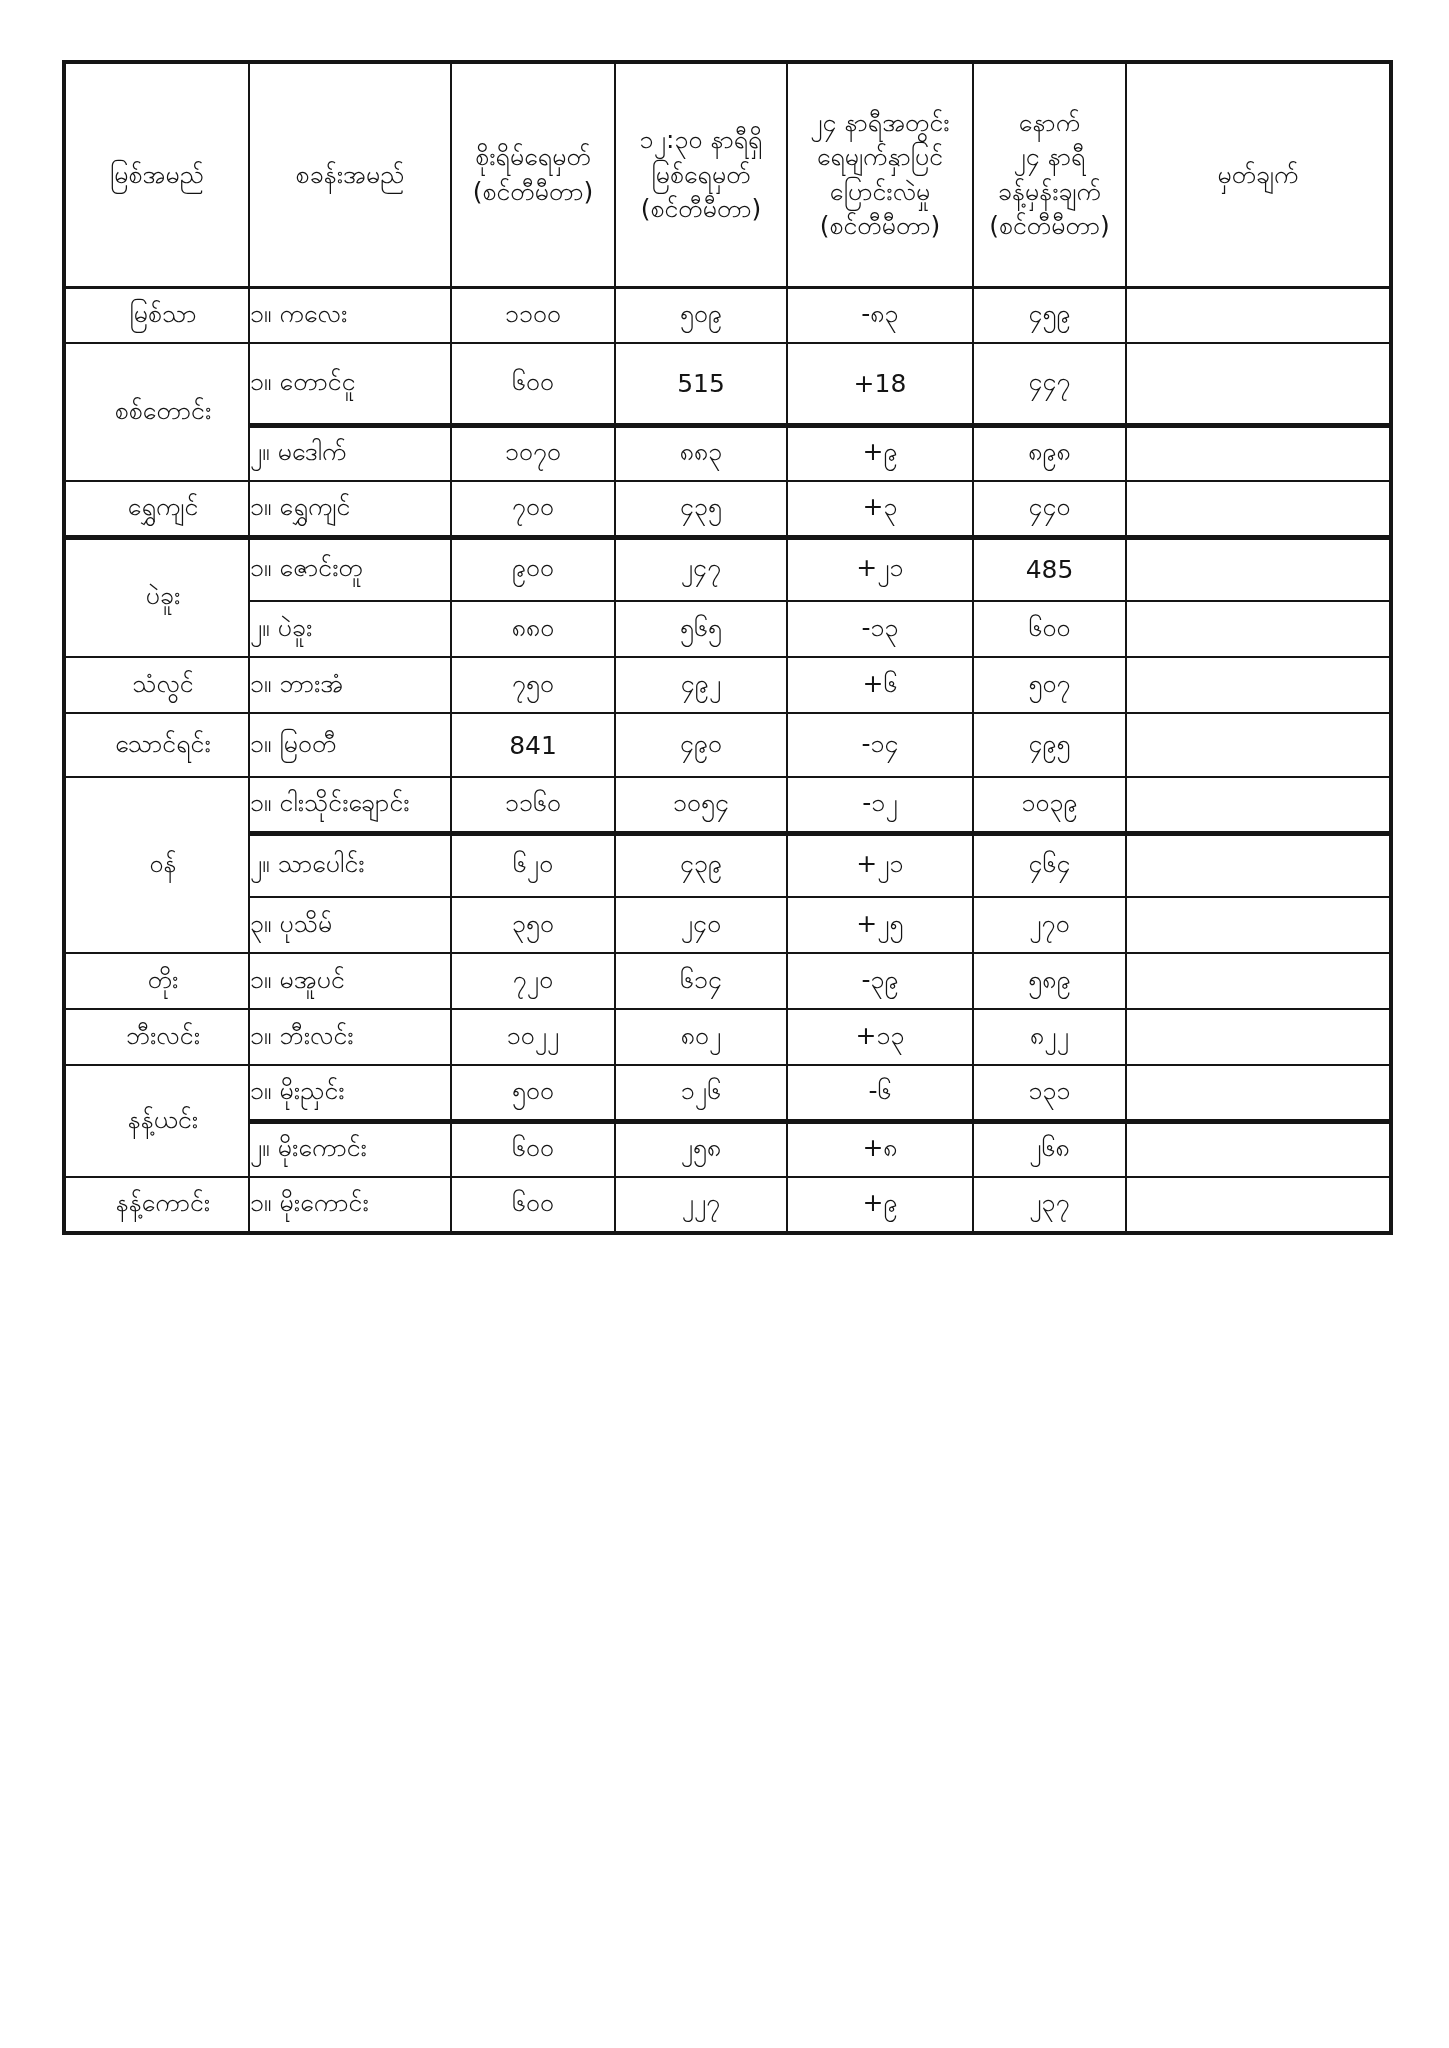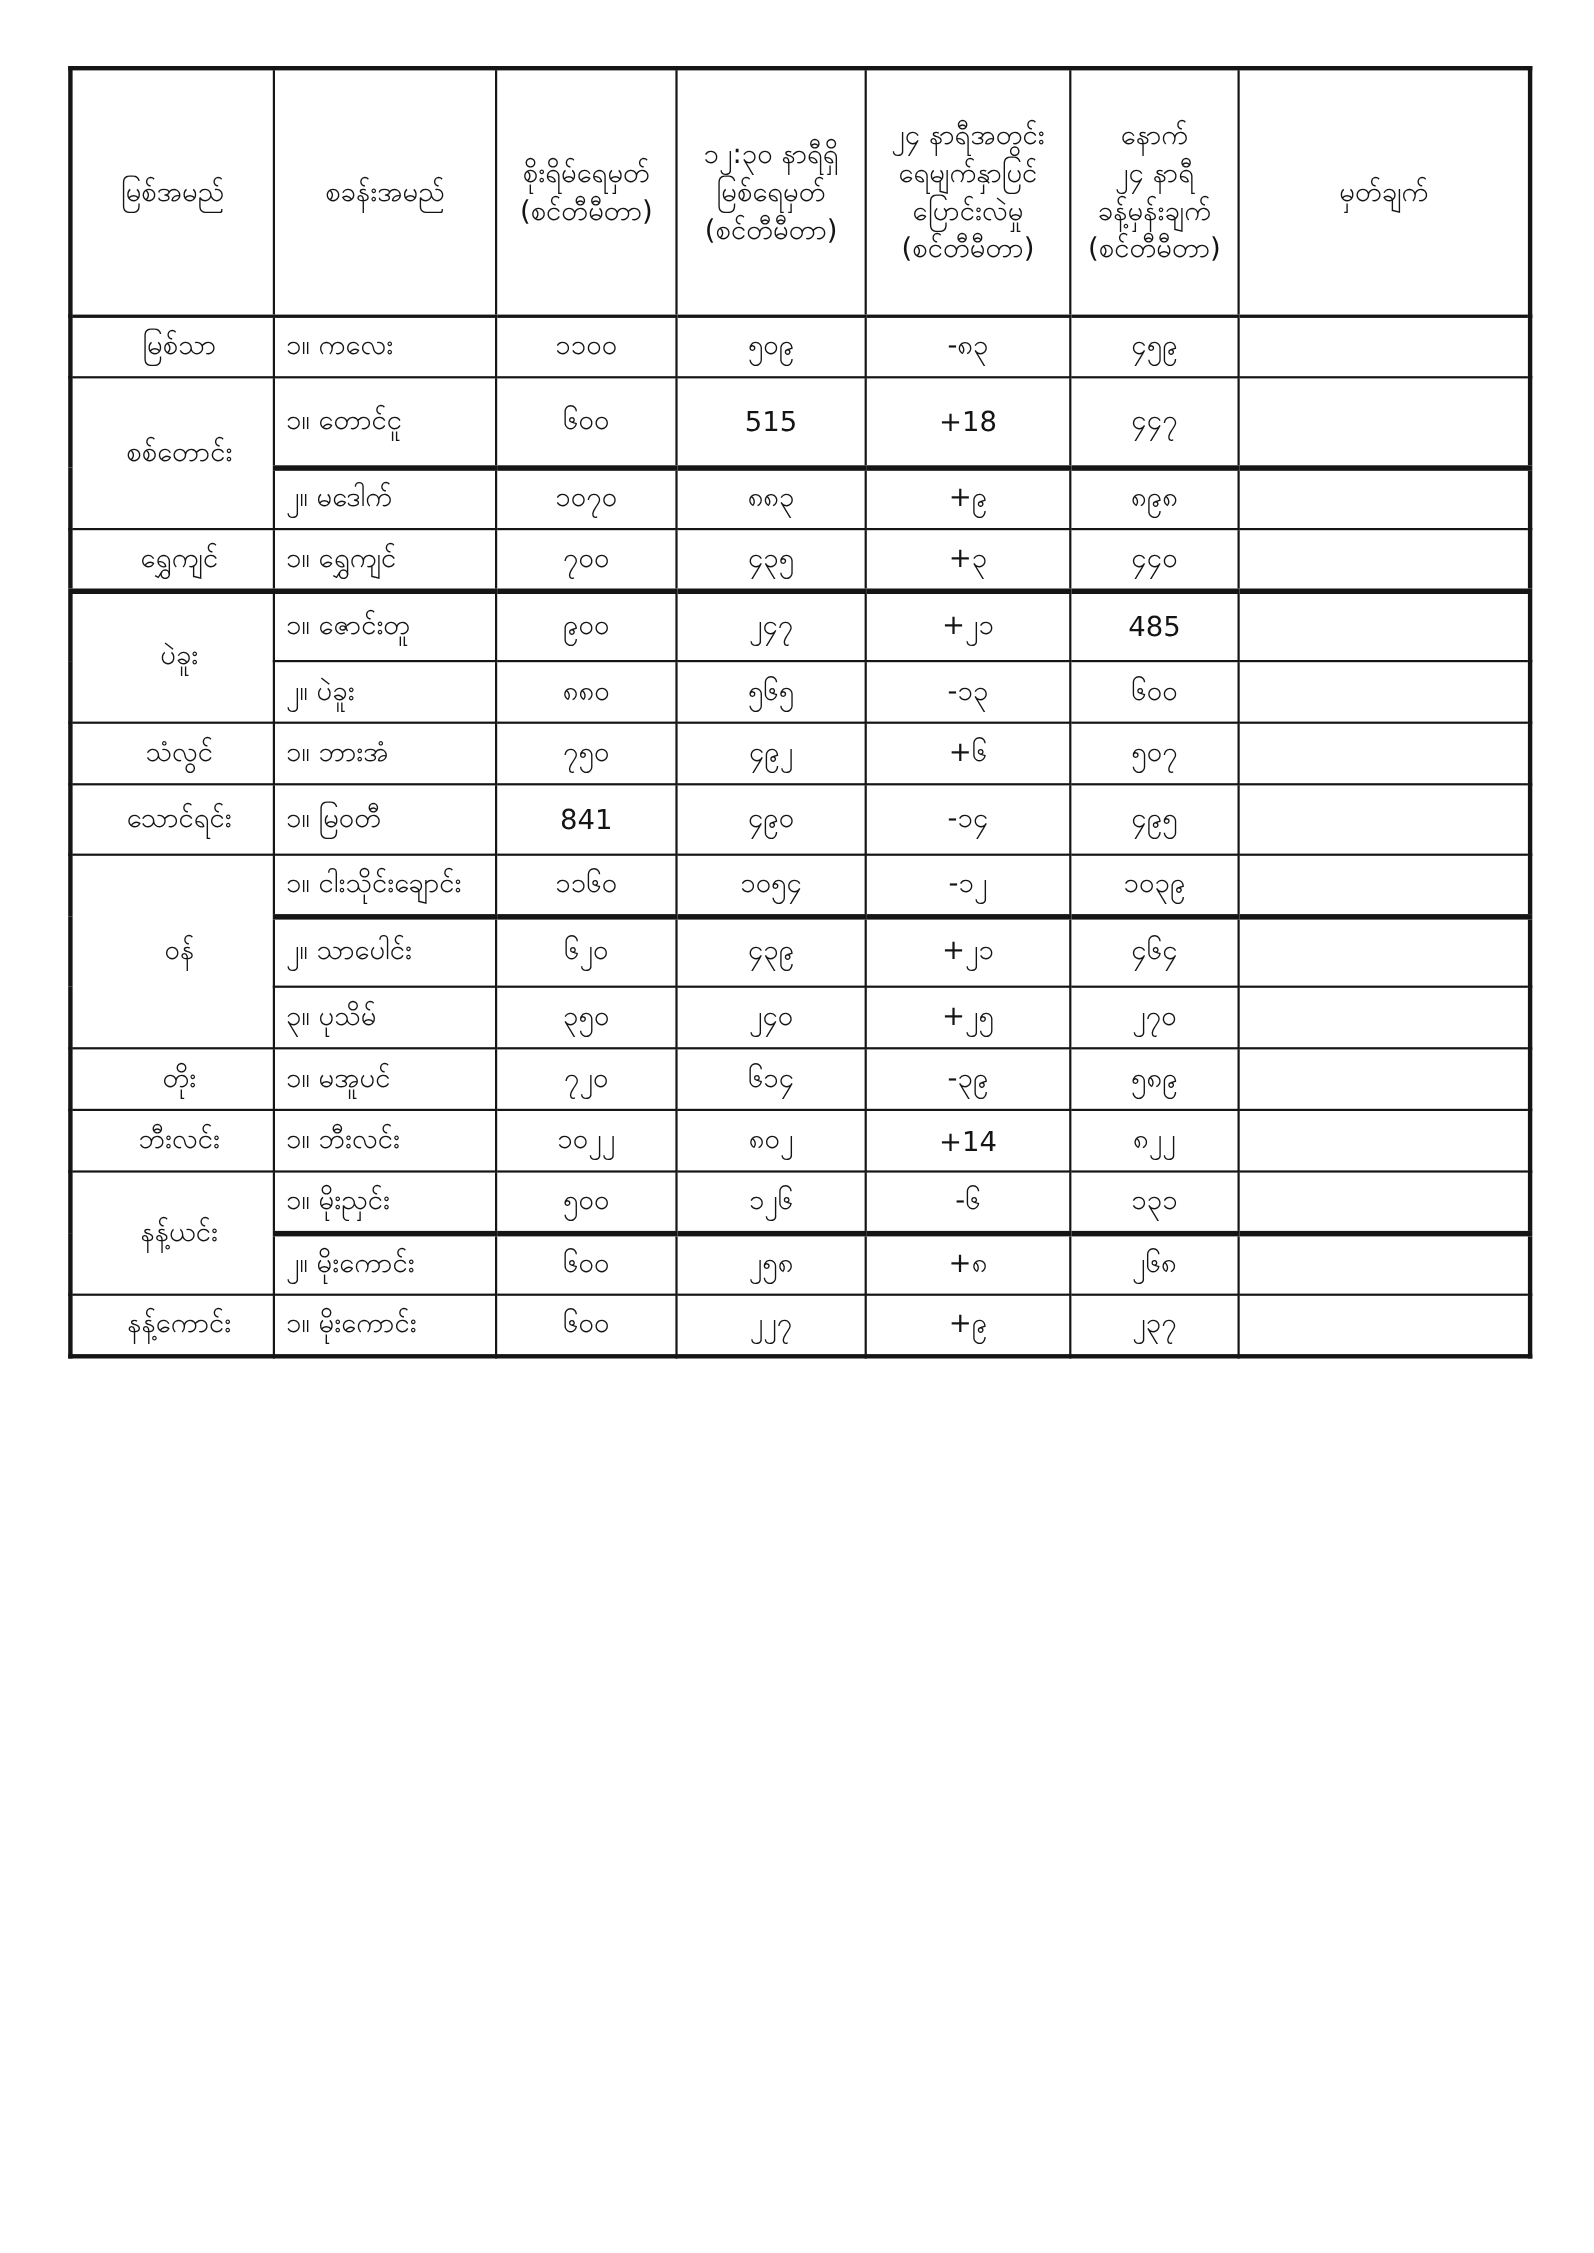--- a/index.html
+++ b/index.html
@@ -48,21 +48,21 @@
   .river-table td {
     font-size: 25px;
     text-align: center;
   }
   td.river-cell {
     text-align: center;
     padding-left: 12px;
   }
   td.station-cell {
     text-align: left;
-    padding-left: 10px;
+    padding-left: 0;
   }
   td.bb-thick { border-bottom-width: 5px; }
 </style>
 </head>
 <body>
 
 <div class="page">
   <table class="river-table">
     <colgroup>
       <col style="width:185px">
@@ -196,21 +196,21 @@
           <td>၆၁၄</td>
           <td>-၃၉</td>
           <td>၅၈၉</td>
           <td></td>
         </tr>
         <tr>
           <td class="river-cell" rowspan="1">ဘီးလင်း</td>
           <td class="station-cell">၁။ ဘီးလင်း</td>
           <td>၁၀၂၂</td>
           <td>၈၀၂</td>
-          <td>+14</td>
+          <td>+၁၃</td>
           <td>၈၂၂</td>
           <td></td>
         </tr>
         <tr>
           <td class="river-cell" rowspan="2">နန့်ယင်း</td>
           <td class="station-cell bb-thick">၁။ မိုးညှင်း</td>
           <td class="bb-thick">၅၀၀</td>
           <td class="bb-thick">၁၂၆</td>
           <td class="bb-thick">-၆</td>
           <td class="bb-thick">၁၃၁</td>

